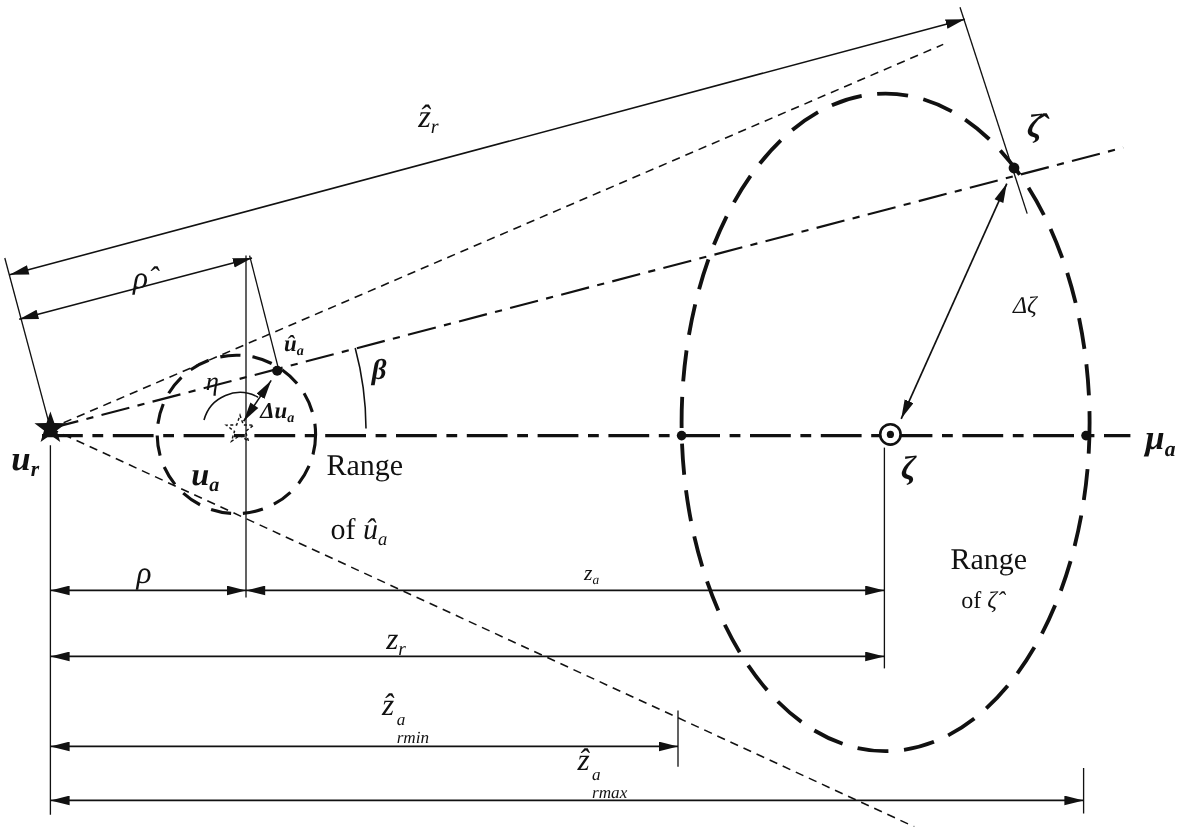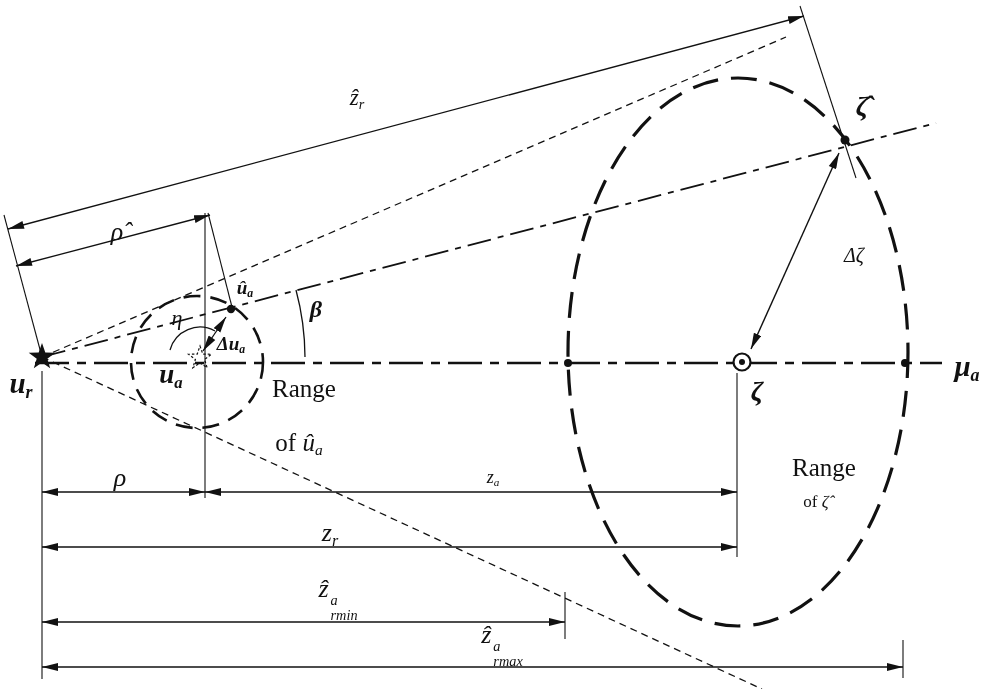--- a/index.html
+++ b/index.html
@@ -98,45 +98,45 @@
       <circle cx="568" cy="363" r="4"></circle>
       <circle cx="905" cy="363" r="4"></circle>
       <circle cx="742" cy="362" r="3"></circle>
     </g>
   </svg>
 
   <div class="lbl b" style="left:21px;top:383px;font-size:29px"><span>u</span><sub>r</sub></div>
 
   <div class="lbl b" style="left:967px;top:366px;font-size:29px"><span>μ</span><sub>a</sub></div>
 
-  <div class="lbl" style="left:357px;top:97px;font-size:23px"><span>ẑ</span><sub>r</sub></div>
+  <div class="lbl" style="left:357px;top:97px;font-size:27px"><span>ẑ</span><sub>r</sub></div>
 
   <div class="lbl" style="left:117px;top:232px;font-size:26px"><span>ρ̂</span></div>
 
   <div class="lbl b" style="left:245px;top:287px;font-size:19px"><span>û</span><sub>a</sub></div>
 
-  <div class="lbl b" style="left:171px;top:374px;font-size:27px"><span>u</span><sub>a</sub></div>
+  <div class="lbl b" style="left:171px;top:396px;font-size:27px"><span>u</span><sub>a</sub></div>
 
   <div class="lbl b" style="left:231px;top:343px;font-size:19px"><span>Δu</span><sub>a</sub></div>
 
   <div class="lbl" style="left:177px;top:318px;font-size:22px"><span>η</span></div>
 
   <div class="lbl b" style="left:316px;top:309px;font-size:24px"><span>β</span></div>
 
   <div class="lbl caption" style="left:304px;top:388px;font-size:25px"><span>Range</span></div>
   <div class="lbl caption" style="left:299px;top:442px;font-size:25px"><span>of </span><span class="it">û</span><sub>a</sub></div>
 
   <div class="lbl b" style="left:757px;top:391px;font-size:28px"><span>ζ</span></div>
 
   <div class="lbl b" style="left:862px;top:106px;font-size:28px"><span>ζ̂</span></div>
 
   <div class="lbl" style="left:854px;top:255px;font-size:20px"><span>Δζ</span></div>
 
   <div class="lbl caption" style="left:824px;top:467px;font-size:25px"><span>Range</span></div>
-  <div class="lbl caption" style="left:816px;top:501px;font-size:17px"><span>of </span><span class="it">ζ̂</span></div>
+  <div class="lbl caption" style="left:816px;top:501px;font-size:20px"><span>of </span><span class="it">ζ̂</span></div>
 
   <div class="lbl" style="left:120px;top:478px;font-size:26px"><span>ρ</span></div>
 
   <div class="lbl" style="left:493px;top:477px;font-size:18px"><span>z</span><sub>a</sub></div>
 
   <div class="lbl" style="left:330px;top:533px;font-size:26px"><span>z</span><sub>r</sub></div>
 
   <div class="lbl" style="left:338px;top:599px;font-size:26px"><span>ẑ</span><span class="stack">
         <span>a</span>
         <span>rmin</span>

